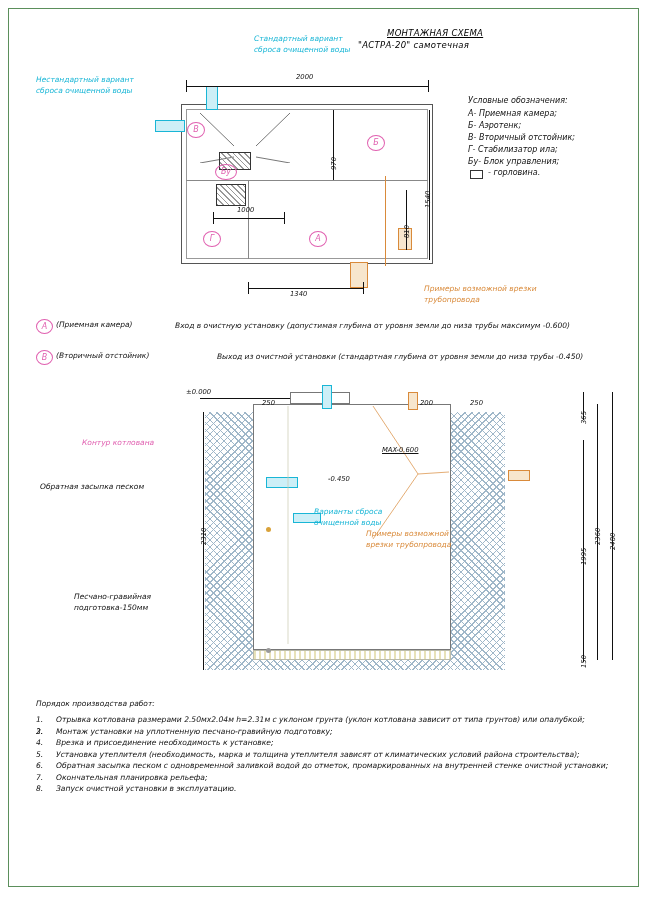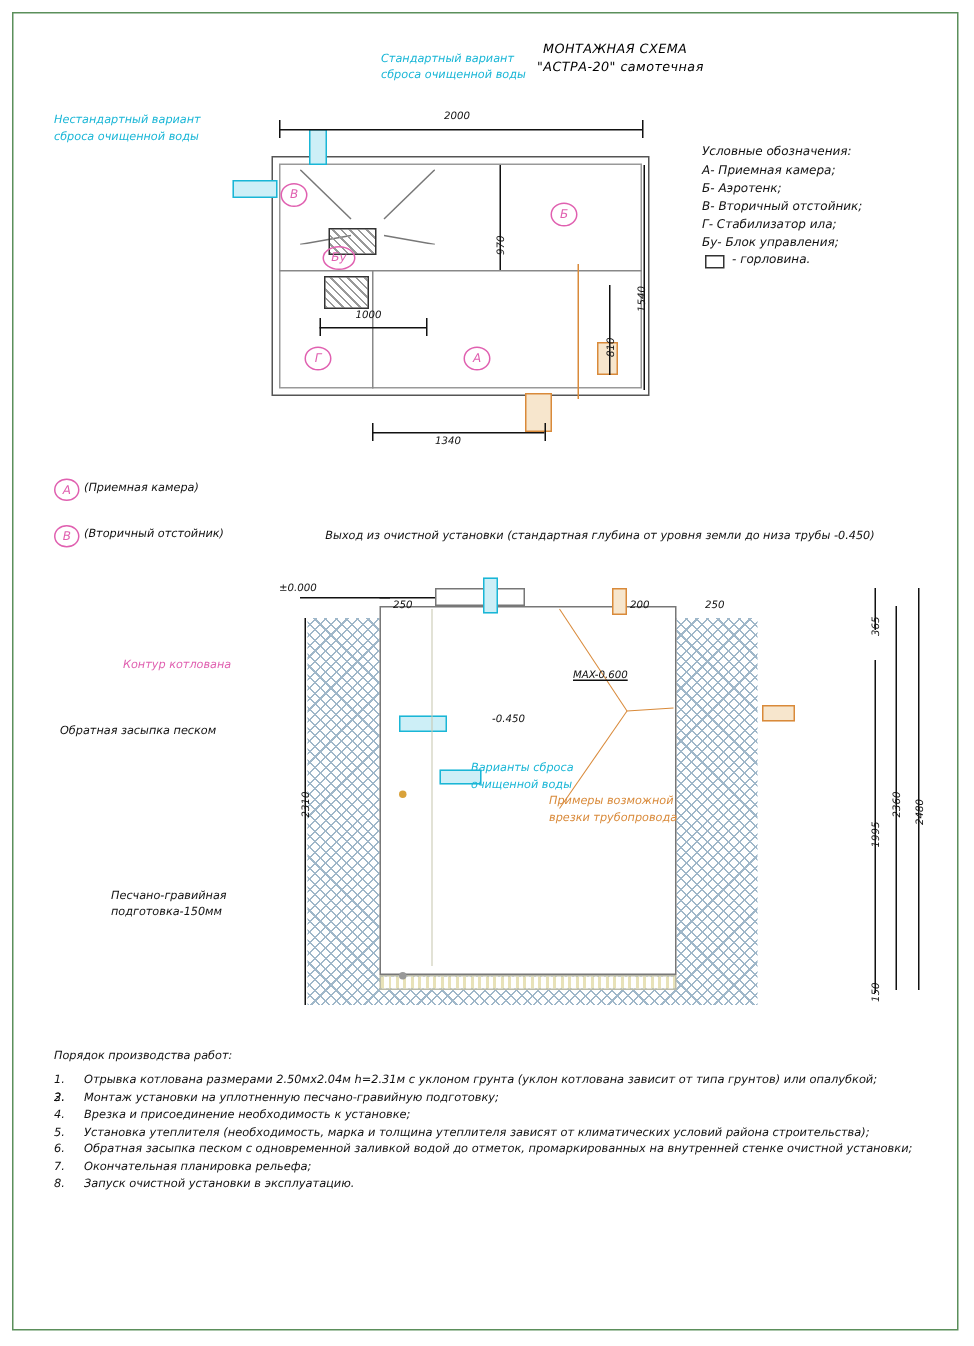--- a/index.html
+++ b/index.html
@@ -34,27 +34,29 @@
   ol.steps li{position:relative;font-size:7.6px;font-style:italic;color:#111;line-height:10.5px;padding-left:26px;margin-bottom:1px;}
   ol.steps li .num{position:absolute;left:6px;top:0;}
   .legendbox{position:absolute;border:1px solid #333;width:11px;height:7px;}
 </style>
 </head>
 <body>
 
 <div class="page">
   <div class="frame"></div>
 
-  <div class="txt title" style="left:362px;top:28px;">МОНТАЖНАЯ СХЕМА</div>
+  <div class="txt title" style="left:387px;top:28px;text-decoration:underline;">МОНТАЖНАЯ СХЕМА</div>
   <div class="txt title" style="left:358px;top:40px;">"АСТРА-20" самотечная</div>
 
   <div class="txt sm cy" style="left:214px;top:33px;line-height:11px;margin-left:40px;">Стандартный вариант
 сброса очищенной воды</div>
   <div class="txt sm cy" style="left:36px;top:74px;line-height:11px;">Нестандартный вариант
 сброса очищенной воды</div>
+  <div class="txt sm or" style="left:424px;top:283px;line-height:11px;">Примеры возможной врезки
+трубопровода</div>
 
   <div class="txt md bk" style="left:468px;top:96px;">Условные обозначения:</div>
   <div class="txt md bk" style="left:468px;top:109px;">А- Приемная камера;</div>
   <div class="txt md bk" style="left:468px;top:121px;">Б- Аэротенк;</div>
   <div class="txt md bk" style="left:468px;top:133px;">В- Вторичный отстойник;</div>
   <div class="txt md bk" style="left:468px;top:145px;">Г- Стабилизатор ила;</div>
   <div class="txt md bk" style="left:468px;top:157px;">Бу- Блок управления;</div>
   <div class="legendbox" style="left:470px;top:170px;"></div>
   <div class="txt md bk" style="left:488px;top:168px;">- горловина.</div>
 
@@ -107,20 +109,21 @@
   <div class="txt xs bk rot" style="left:330px;top:170px;transform:rotate(-90deg);">970</div>
 
   <div class="vline" style="left:406px;top:190px;height:60px;"></div>
   <div class="txt xs bk rot" style="left:403px;top:238px;transform:rotate(-90deg);">810</div>
 
   <div class="vline" style="left:429px;top:110px;height:150px;"></div>
   <div class="txt xs bk rot" style="left:424px;top:208px;transform:rotate(-90deg);">1540</div>
 
   <div class="circ" style="left:36px;top:319px;width:15px;height:13px;line-height:13px;">А</div>
   <div class="txt sm bk" style="left:56px;top:320px;">(Приемная камера)</div>
+  <div class="txt sm bk" style="left:175px;top:320px;width:440px;white-space:normal;line-height:12px;">Вход в очистную установку (допустимая глубина от уровня земли до низа трубы максимум -0.600)</div>
 
   <div class="circ" style="left:36px;top:350px;width:15px;height:13px;line-height:13px;">В</div>
   <div class="txt sm bk" style="left:56px;top:351px;">(Вторичный отстойник)</div>
   <div class="txt sm bk" style="left:185px;top:351px;width:430px;white-space:normal;line-height:12px;text-align:center;">Выход из очистной установки (стандартная глубина от уровня земли до низа трубы -0.450)</div>
 
   <div class="sand" style="left:205px;top:412px;width:300px;height:258px;"></div>
 
   <div class="box" style="left:253px;top:404px;width:198px;height:246px;border-color:#777;background:#fff;"></div>
 
   <div class="box" style="left:253px;top:650px;width:198px;height:10px;border-color:#bba;background:repeating-linear-gradient(90deg,#e8e2b8 0 2px,#fff 2px 5px);"></div>

